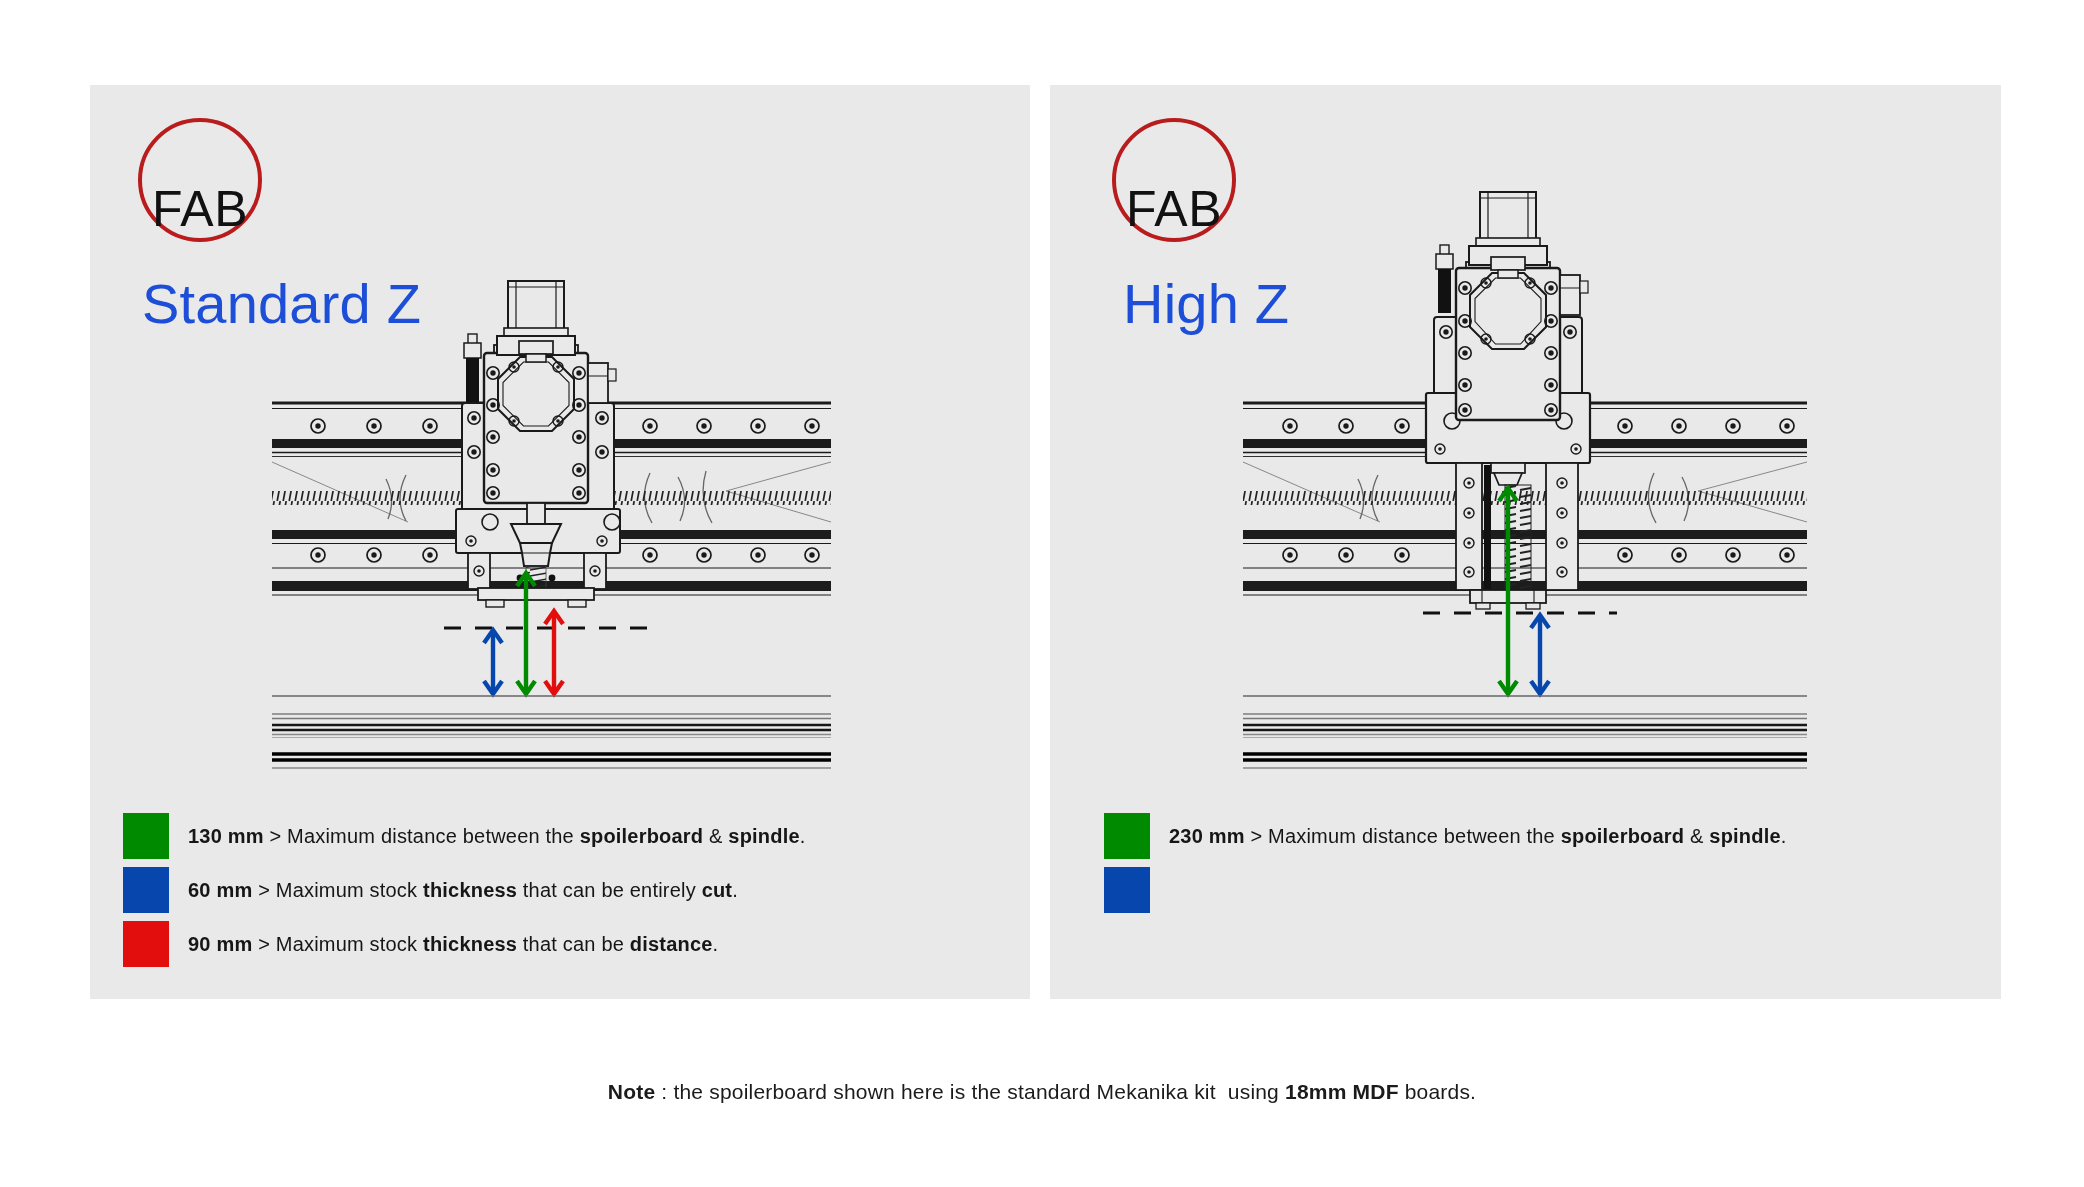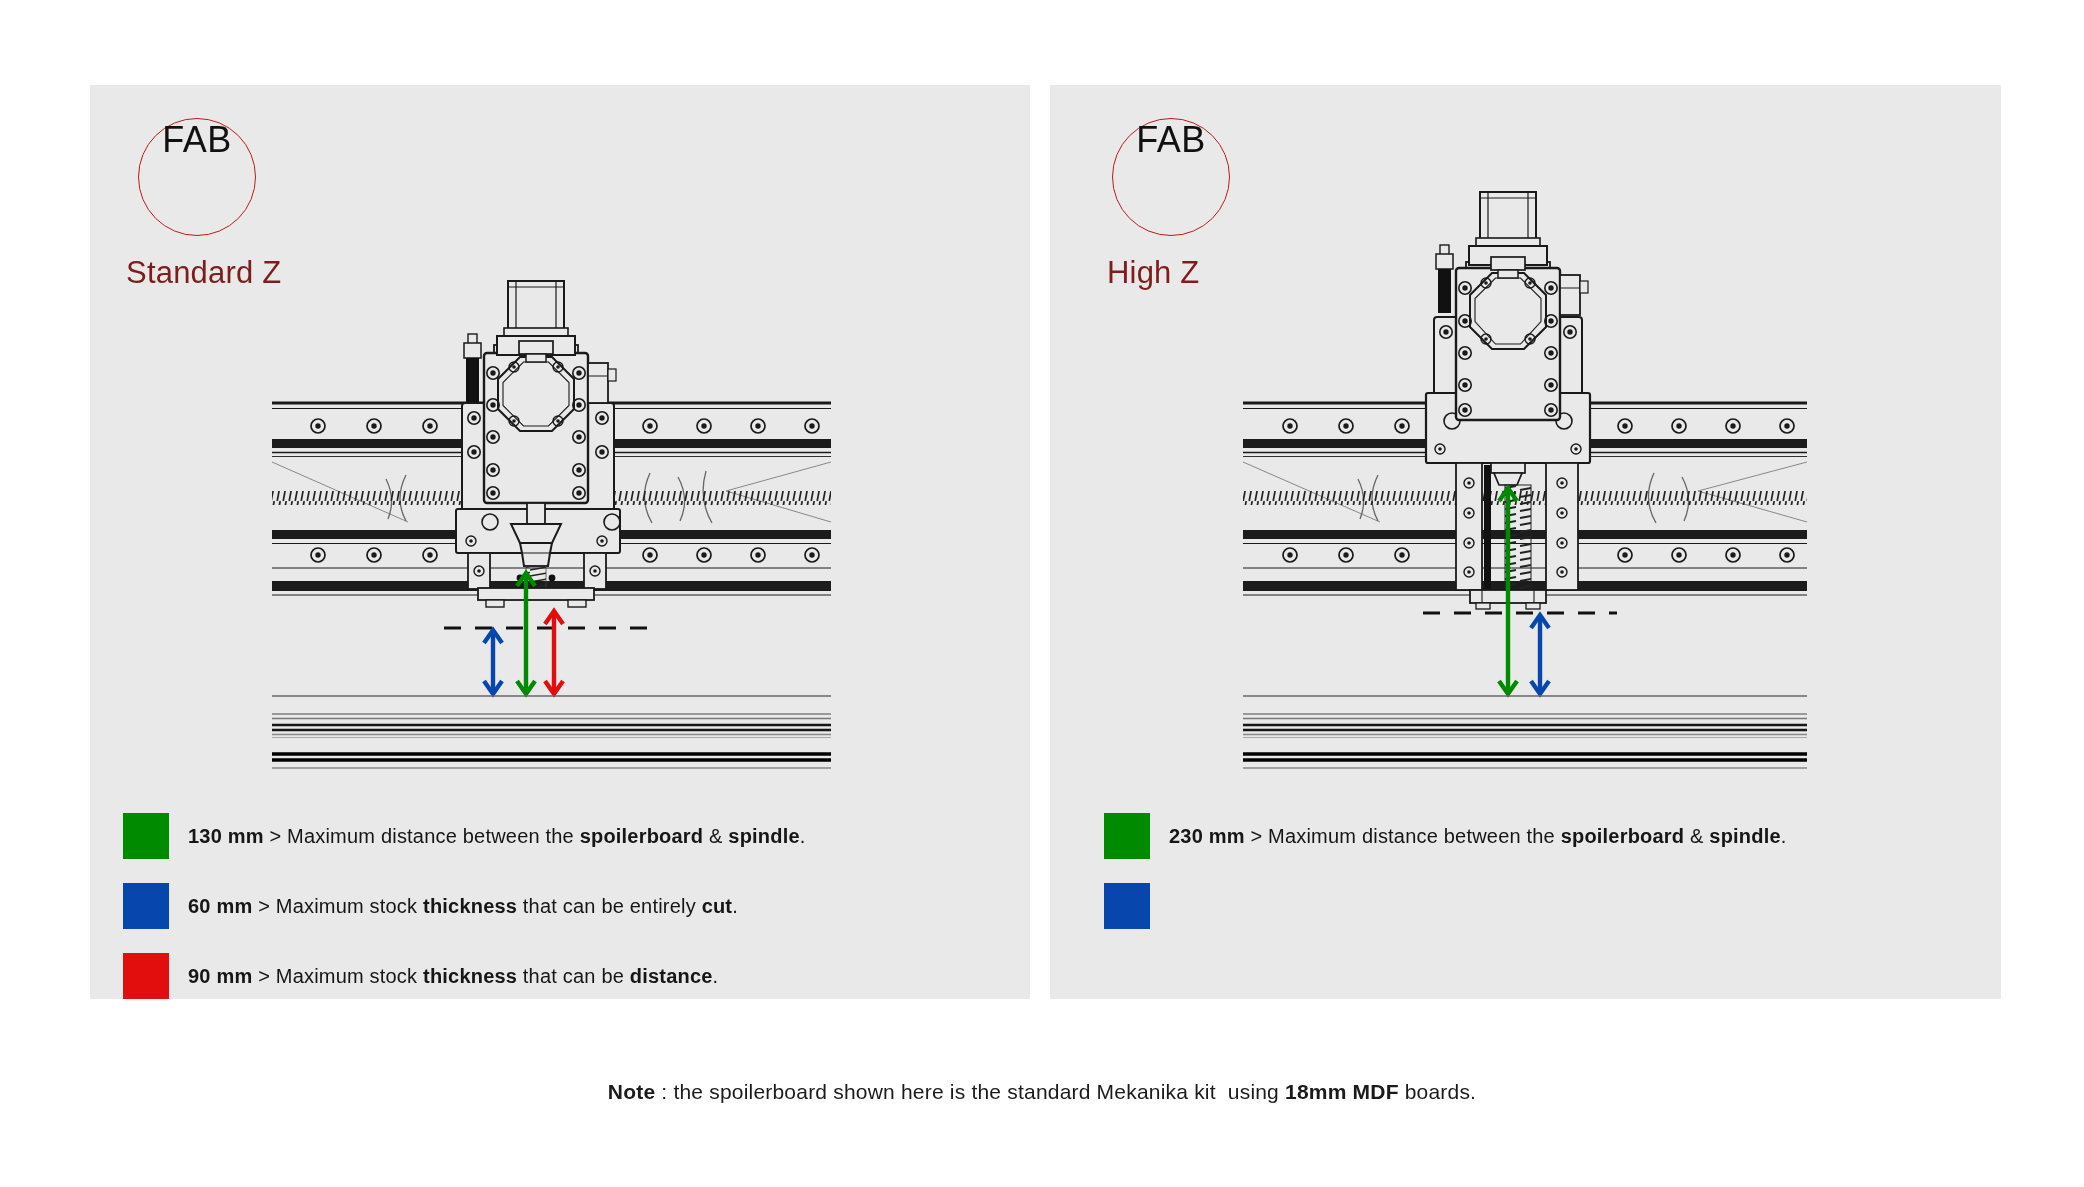--- a/index.html
+++ b/index.html
@@ -9,34 +9,34 @@
     overflow:hidden;
   }
   .panel{
     position:absolute;top:85px;height:914px;
     background:var(--c-panel_bg,#e9e9e9);
   }
   .panel-left{left:90px;width:940px;}
   .panel-right{left:1050px;width:951px;}
   .drawing{position:absolute;inset:0;width:100%;height:100%;display:block;}
   .logo{
-    position:absolute;width:116px;height:116px;border:1px solid #b91c1c;border-radius:50%;
-    display:flex;align-items:flex-start;justify-content:center;
-    font-size:36px;font-weight:500;letter-spacing:.5px;color:#111;background:transparent;
+    position:absolute;width:116px;height:116px;border:4px solid #b91c1c;border-radius:50%;
+    display:flex;align-items:flex-end;justify-content:center;
+    font-size:50px;font-weight:500;letter-spacing:.5px;color:#111;background:transparent;
     z-index:3;
   }
   .panel-left .logo{left:48px;top:33px;}
   .panel-right .logo{left:62px;top:33px;}
   .title{
-    position:absolute;margin:0;font-size:31px;font-weight:500;color:#7f1d1d;
+    position:absolute;margin:16px;font-size:56px;font-weight:500;color:#1d4ed8;
     letter-spacing:.2px;z-index:3;
   }
   .panel-left .title{left:36px;top:170px;}
   .panel-right .title{left:57px;top:170px;}
-  .legend{position:absolute;display:flex;flex-direction:column;gap:24px;z-index:3;}
+  .legend{position:absolute;display:flex;flex-direction:column;gap:8px;z-index:3;}
   .panel-left .legend{left:33px;top:728px;}
   .panel-right .legend{left:54px;top:728px;}
   .lrow{display:flex;align-items:center;}
   .sq{width:46px;height:46px;flex:0 0 46px;display:inline-block;}
   .sq-green{background:var(--c-green,#008a00);}
   .sq-blue{background:var(--c-blue,#0747ad);}
   .sq-red{background:var(--c-red,#e20d0d);}
   .ltext{margin-left:19px;font-size:20px;letter-spacing:.2px;white-space:pre-wrap;color:#161616;}
   .ltext .b{font-weight:700;}
   .note{

